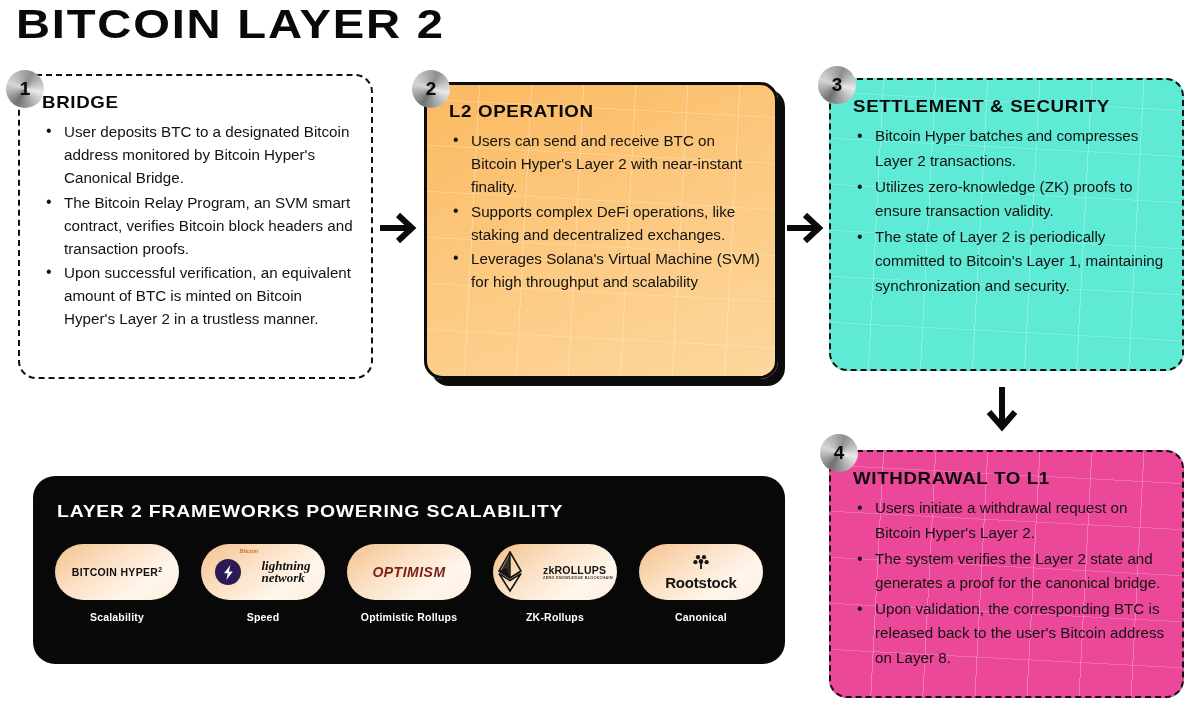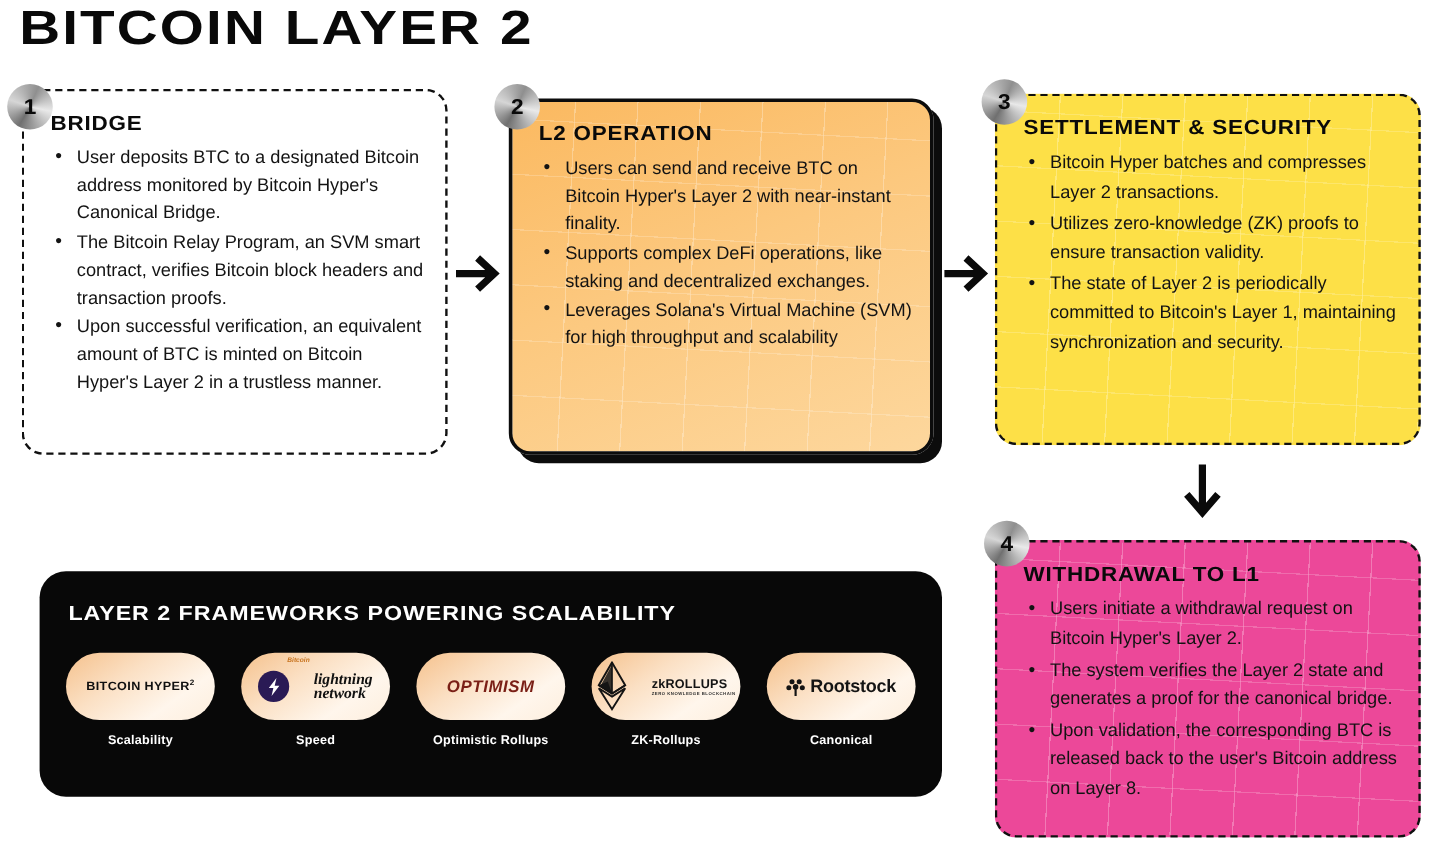--- a/index.html
+++ b/index.html
@@ -65,21 +65,21 @@
     content: "\2022";
     position: absolute; left: 4px; top: -1px;
     font-size: 16px; color: #131313;
   }
 
   
   #card1 { left: 18px;  top: 74px;  width: 355px; height: 305px; }
   #card2 { left: 424px; top: 82px;  width: 354px; height: 297px;
            background: linear-gradient(158deg,#fbb960 0%, #fcc87e 45%, #fdd79d 100%); }
   #card3 { left: 829px; top: 78px;  width: 355px; height: 293px;
-           background: #fde047; }
+           background: #5eead4; }
   #card4 { left: 829px; top: 450px; width: 355px; height: 248px;
            background: #ec4899; }
   #card3 .card-list li, #card4 .card-list li { line-height: 1.62; }
 
   
   .badge {
     position: absolute; width: 38px; height: 38px; border-radius: 50%;
     background:
       radial-gradient(circle at 34% 28%, #ffffff 0 46%, #f2f2f2 62%, #ffffff 100%);
     border: 4px solid transparent;
@@ -159,21 +159,21 @@
   .logo-op {
     font-style: italic; font-weight: 700; font-size: 14px;
     color: #7a1f16; letter-spacing: .5px; white-space: nowrap;
   }
 
   .logo-zk { display: flex; align-items: center; gap: 20px; }
   .zk-words { text-align: left; }
   .zk-main { font-size: 10.5px; font-weight: 700; color: #141414; letter-spacing: .2px; }
   .zk-sub  { font-size: 3.6px; font-weight: 700; color: #333; letter-spacing: .4px; white-space: nowrap; }
 
-  .logo-rs { display: flex; align-items: flex-end; gap: 4px; }
+  .logo-rs { display: flex; align-items: center; gap: 4px; flex-direction: column; }
   .rs-words { font-size: 15px; font-weight: 700; color: #141414; letter-spacing: -.2px; }
 </style>
 </head>
 <body>
 
 <div id="page">
 
   <div class="page-title">BITCOIN LAYER 2</div>
 
   <div class="card card-dashed" id="card1">

